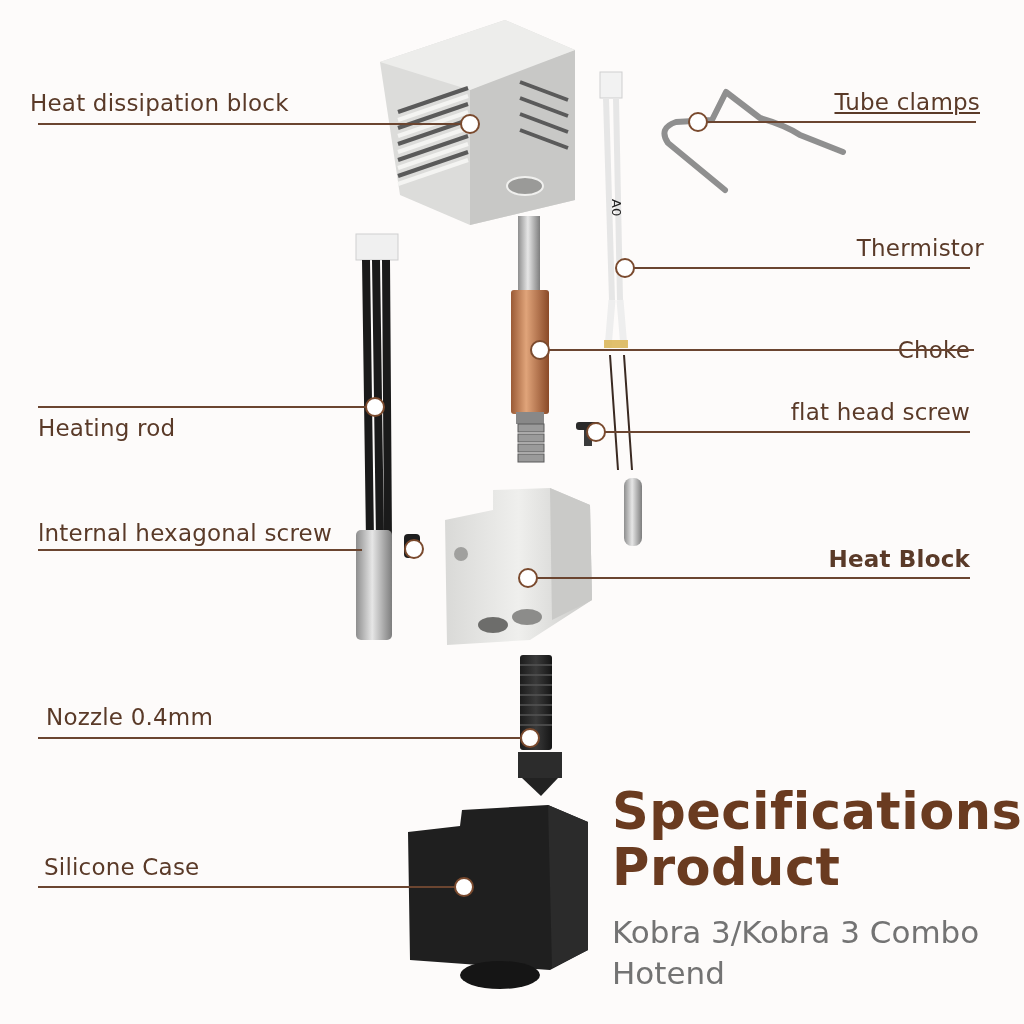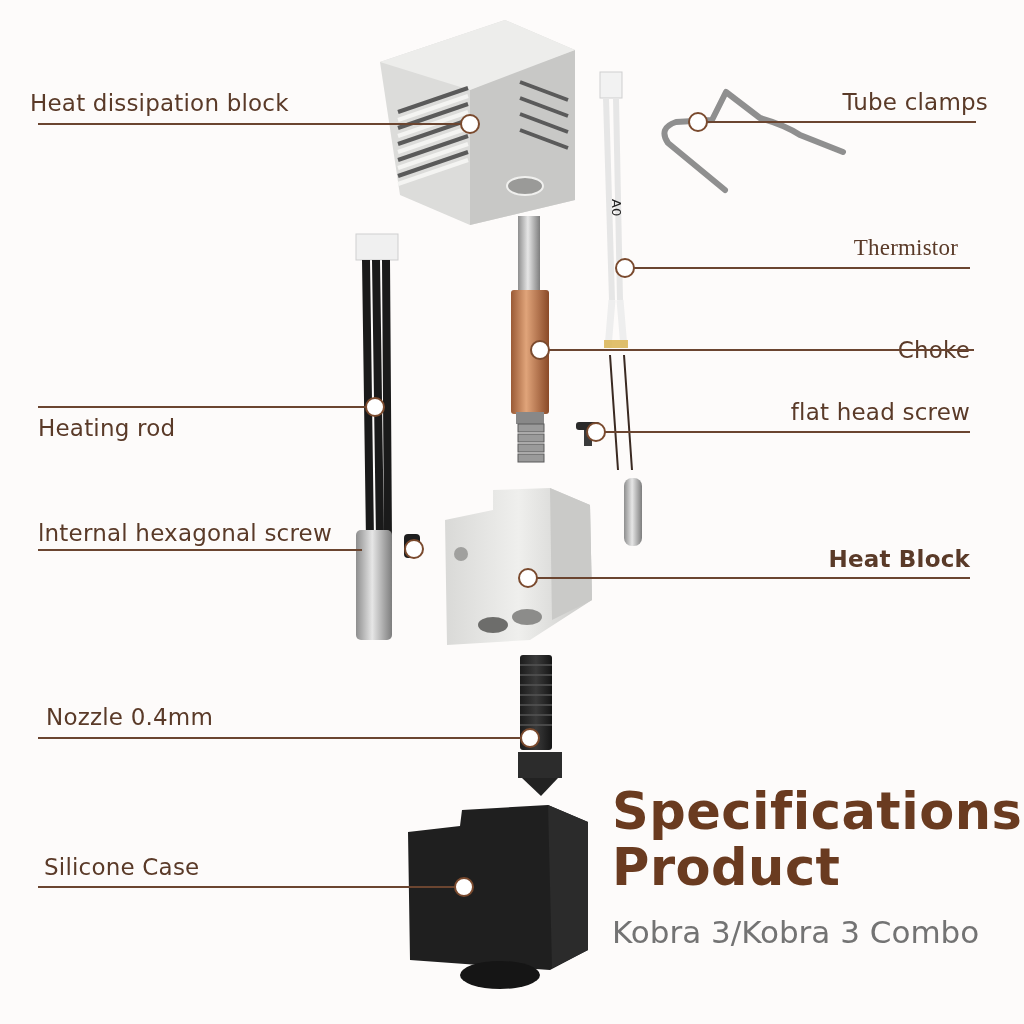--- a/index.html
+++ b/index.html
@@ -128,25 +128,25 @@
     <polygon points="408,832 460,826 462,810 548,805 588,822 588,950 550,970 410,960" fill="#1f1f1f"></polygon>
     <polygon points="548,805 588,822 588,950 552,968" fill="#2b2b2b"></polygon>
     <ellipse cx="500" cy="975" rx="40" ry="14" fill="#151515"></ellipse>
   </g>
 </svg>
 
 <div class="label" style="left:30px;top:89px;">Heat dissipation block</div>
 <div class="line" style="left:38px;top:123px;width:432px;"></div>
 <div class="dot" style="left:470px;top:124px;"></div>
 
-<div class="label right" style="right:36px;top:88px;">Tube clamps</div>
+<div class="label right" style="right:44px;top:88px;text-decoration:underline;">Tube clamps</div>
 <div class="line" style="left:698px;top:121px;width:278px;"></div>
 <div class="dot" style="left:698px;top:122px;"></div>
 
-<div class="label right" style="right:66px;top:234px;font-family:Liberation Serif, serif;">Thermistor</div>
+<div class="label right" style="right:40px;top:234px;">Thermistor</div>
 <div class="line" style="left:625px;top:267px;width:345px;"></div>
 <div class="dot" style="left:625px;top:268px;"></div>
 
 <div class="label right" style="right:54px;top:324px;margin-top:12px;">Choke</div>
 <div class="line" style="left:540px;top:349px;width:434px;"></div>
 <div class="dot" style="left:540px;top:350px;"></div>
 
 <div class="label" style="left:38px;top:375px;margin-top:39px;">Heating rod</div>
 <div class="line" style="left:38px;top:406px;width:336px;"></div>
 <div class="dot" style="left:375px;top:407px;"></div>
@@ -170,13 +170,14 @@
 <div class="label" style="left:44px;top:853px;">Silicone Case</div>
 <div class="line" style="left:38px;top:886px;width:426px;"></div>
 <div class="dot" style="left:464px;top:887px;"></div>
 
 <div class="title">
   <div>Specifications</div>
   <div>Product</div>
 </div>
 <div class="subtitle">
   <div>Kobra 3/Kobra 3 Combo</div>
+  <div>Hotend</div>
 </div>
 
 </body></html>

